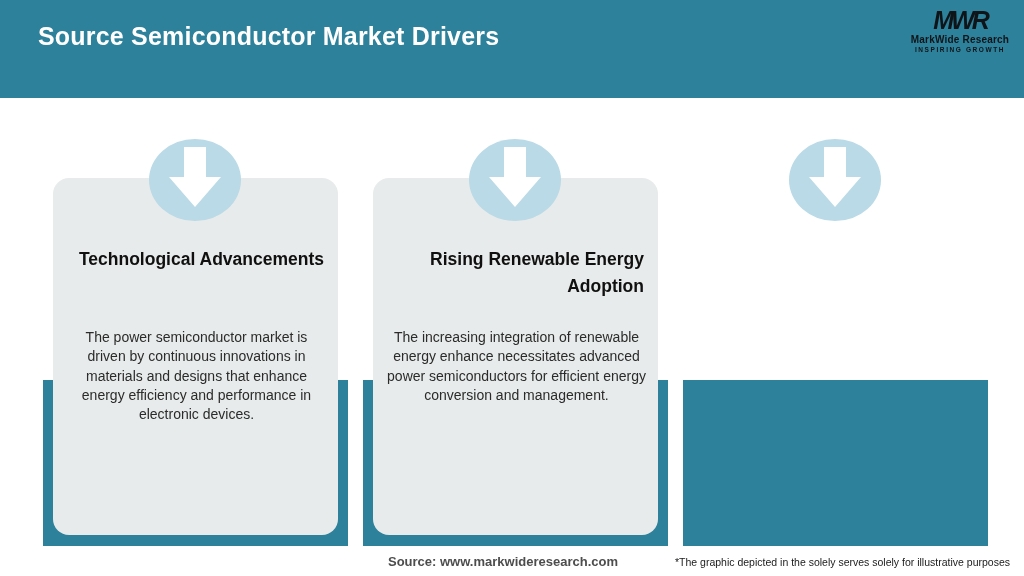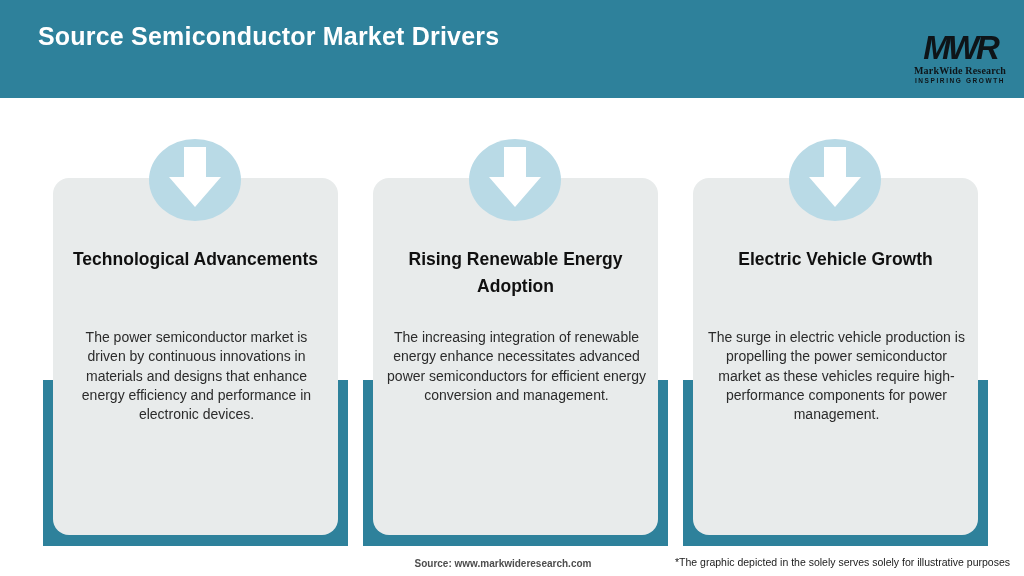--- a/index.html
+++ b/index.html
@@ -17,27 +17,26 @@
   }
   .header-title{
     position:absolute;left:38px;top:22px;
     font-size:25px;font-weight:bold;color:#ffffff;letter-spacing:0.2px;
   }
   .logo{
     position:absolute;right:12px;top:8px;width:104px;
     text-align:center;color:#0e1418;line-height:1;
   }
   .logo-acronym{
-    font-size:33px;font-weight:bold;font-style:italic;
-    letter-spacing:-3px;display:block;margin-top:23px;
+    font-size:25px;font-weight:bold;font-style:italic;
+    letter-spacing:-3px;display:block;
   }
   .logo-name{
     font-size:10px;font-weight:bold;display:block;margin-top:2px;
     letter-spacing:0.2px;
-    font-family:Liberation Serif, serif;
   }
   .logo-tagline{
     font-size:6.5px;font-weight:bold;display:block;margin-top:2px;
     letter-spacing:1.6px;
   }
 
   
   .backdrop{
     position:absolute;top:380px;height:166px;width:305px;
     background:#2E819B;
@@ -56,32 +55,32 @@
 
   .arrow-badge{
     position:absolute;top:139px;width:92px;height:82px;
   }
   .badge-1{left:149px;}
   .badge-2{left:469px;}
   .badge-3{left:789px;}
 
   .card-title{
     position:absolute;top:68px;left:14px;right:14px;
-    text-align:center;font-size:17.5px;font-weight:bold;color:#101010;
+    text-align:right;font-size:17.5px;font-weight:bold;color:#101010;
     line-height:1.55;
   }
   .card-body{
     position:absolute;top:150px;left:13px;right:11px;
     font-size:14px;line-height:19.3px;color:#2b2b2b;text-align:center;
   }
 
   
   .source-text{
     position:absolute;left:330px;width:346px;bottom:7px;
-    text-align:center;font-size:10px;font-weight:bold;color:#4d4d4d;
+    text-align:center;font-size:13px;font-weight:bold;color:#4d4d4d;
   }
   .disclaimer-text{
     position:absolute;right:14px;bottom:8px;
     font-size:10.5px;color:#1a1a1a;
   }
 </style>
 </head>
 <body>
 
 <div class="canvas">
@@ -109,24 +108,20 @@
   <div class="card card-2">
     <div class="card-title">Rising Renewable Energy Adoption</div>
     <div class="card-body">The increasing integration of renewable energy enhance necessitates advanced power semiconductors for efficient energy conversion and management.</div>
   </div>
   <svg class="arrow-badge badge-2" viewBox="0 0 92 82">
     <ellipse cx="46" cy="41" rx="46" ry="41" fill="#B9DAE6"></ellipse>
     <polygon points="35,8 57,8 57,38 72,38 46,68 20,38 35,38" fill="#FFFFFF"></polygon>
   </svg>
 
   <div class="backdrop backdrop-3"></div>
-  <div class="card card-3">
-    <div class="card-title">Electric Vehicle Growth</div>
-    <div class="card-body">The surge in electric vehicle production is propelling the power semiconductor market as these vehicles require high-performance components for power management.</div>
-  </div>
   <svg class="arrow-badge badge-3" viewBox="0 0 92 82">
     <ellipse cx="46" cy="41" rx="46" ry="41" fill="#B9DAE6"></ellipse>
     <polygon points="35,8 57,8 57,38 72,38 46,68 20,38 35,38" fill="#FFFFFF"></polygon>
   </svg>
 
   <div class="source-text">Source: www.markwideresearch.com</div>
   <div class="disclaimer-text">*The graphic depicted in the solely serves solely for illustrative purposes</div>
 
 </div>
 

